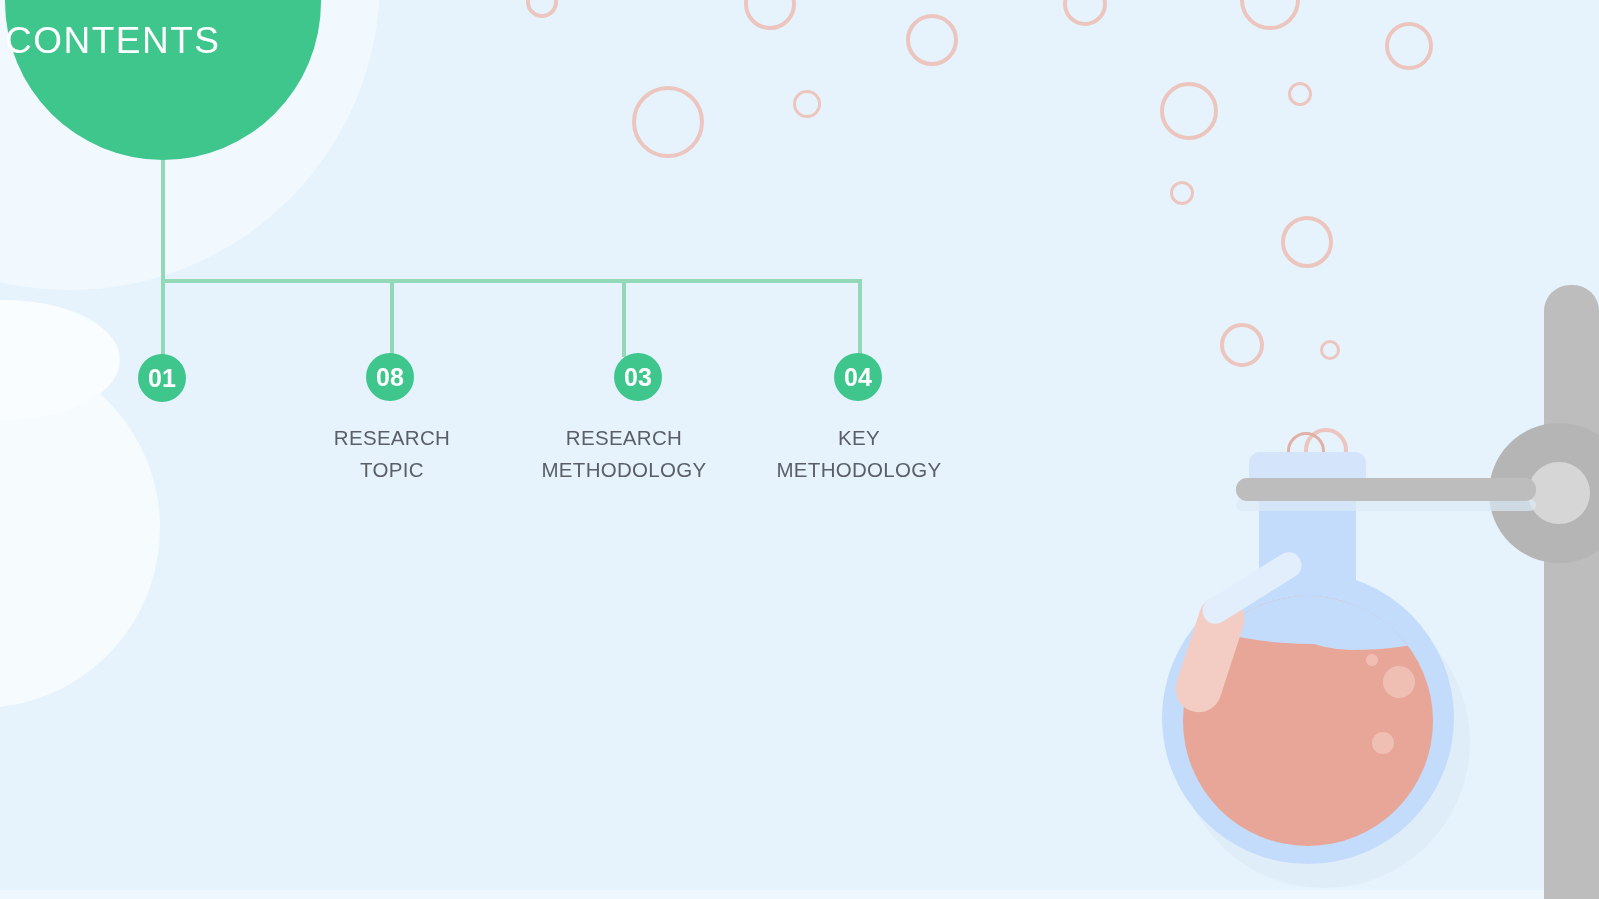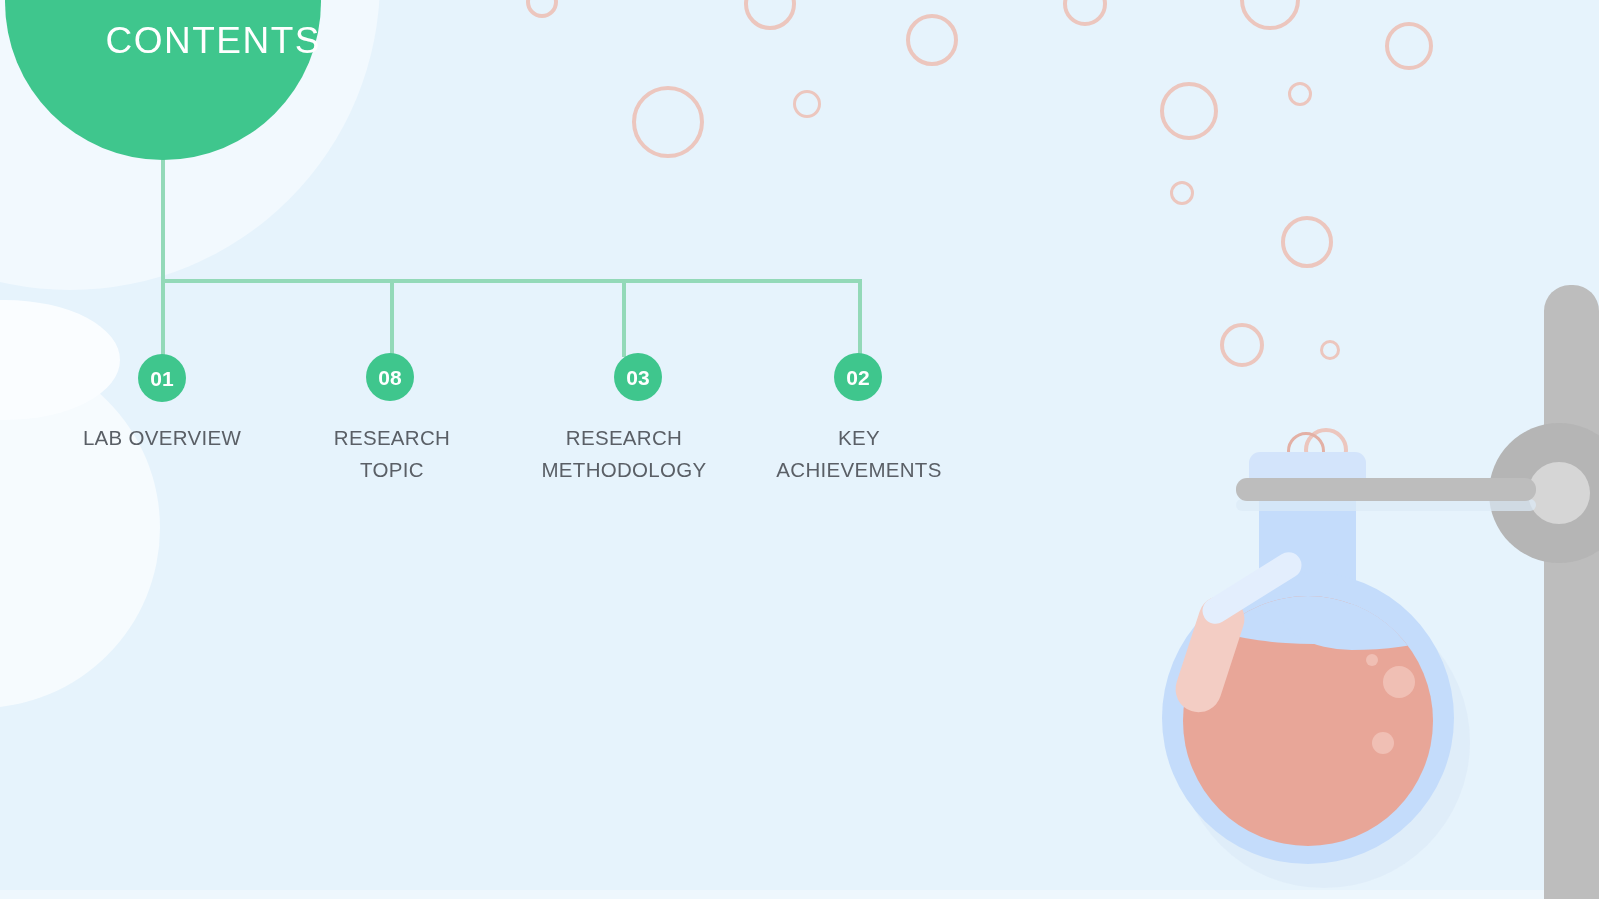--- a/index.html
+++ b/index.html
@@ -166,21 +166,21 @@
     position: absolute;
     left: 5px; top: -156px;
     width: 316px; height: 316px;
     border-radius: 50%;
     background: #3fc68d;
   }
   .contents-label {
     position: absolute;
     left: 0; top: 176px;
     width: 316px;
-    text-align: right;
+    text-align: left;
     color: #ffffff;
     font-size: 37px;
     letter-spacing: 1.5px;
     font-weight: 400;
     white-space: nowrap;
   }
 
   
   .conn { position: absolute; background: #93d9b8; }
   .conn-stem   { left: 161px; top: 158px; width: 4px;   height: 125px; }
@@ -195,21 +195,21 @@
     position: absolute;
     width: 48px; height: 48px;
     border-radius: 50%;
     background: #3fc68d;
     display: flex;
     align-items: center;
     justify-content: center;
   }
   .node-num {
     color: #ffffff;
-    font-size: 21px;
+    font-size: 25px;
     font-weight: 700;
     line-height: 1;
   }
   .node-1 { left: 138px; top: 354px; }
   .node-2 { left: 366px; top: 353px; }
   .node-3 { left: 614px; top: 353px; }
   .node-4 { left: 834px; top: 353px; }
 
   .step-label {
     position: absolute;
@@ -292,24 +292,23 @@
   <div class="node node-1">
     <span class="node-num">01</span>
   </div>
   <div class="node node-2">
     <span class="node-num">08</span>
   </div>
   <div class="node node-3">
     <span class="node-num">03</span>
   </div>
   <div class="node node-4">
-    <span class="node-num">02</span>
-  </div>
-
-  <div class="step-label label-1" style="white-space: pre-line;">LAB OVERVIEW</div>
+    <span class="node-num">04</span>
+  </div>
+
   <div class="step-label label-2" style="white-space: pre-line;">RESEARCH
 TOPIC</div>
   <div class="step-label label-3" style="white-space: pre-line;">RESEARCH
 METHODOLOGY</div>
   <div class="step-label label-4" style="white-space: pre-line;">KEY
-ACHIEVEMENTS</div>
+METHODOLOGY</div>
 
 </div>
 
 </body></html>

